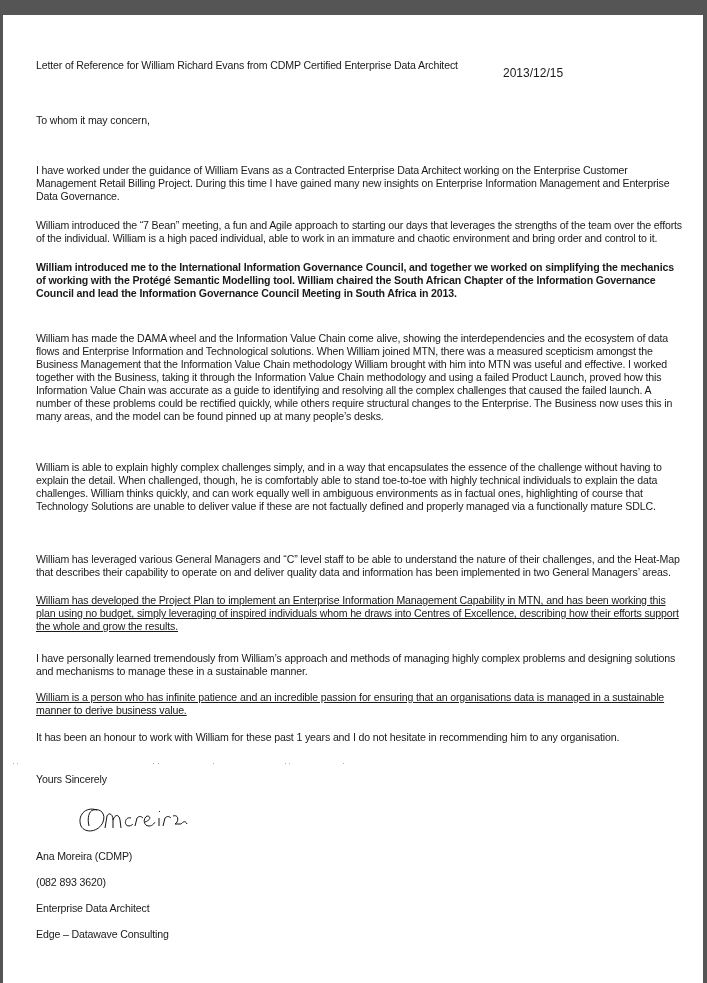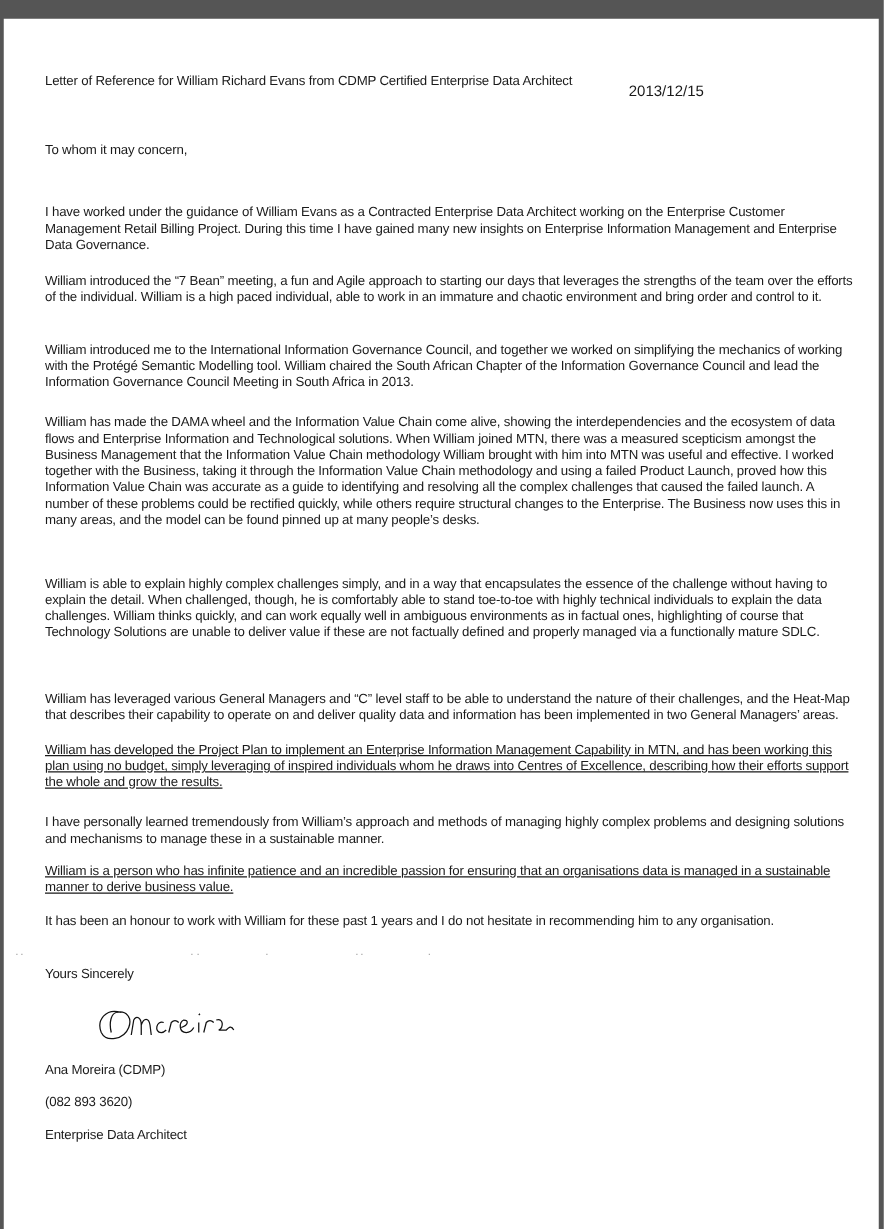--- a/index.html
+++ b/index.html
@@ -16,21 +16,21 @@
     font-size: 10.6px;
     line-height: 13px;
     margin-top: 12px;
   }
   .p { position: absolute; left: 33px; width: 650px; margin: 0; letter-spacing: -0.15px; }
   .title { top: 44px; }
   .date { position: absolute; left: 500px; top: 52px; font-size: 12px; }
   .salutation { top: 99px; }
   .body1 { top: 149px; }
   .body2 { top: 204px; }
-  .body3 { top: 259px; }
+  .body3 { top: 246px; font-weight: bold; }
   .body4 { top: 317px; }
   .body5 { top: 446px; }
   .body6 { top: 538px; }
   .body7 { top: 579px; text-decoration: underline; }
   .body8 { top: 637px; }
   .body9 { top: 676px; text-decoration: underline; }
   .body10 { top: 716px; }
   .closing { top: 758px; }
   .signature { position: absolute; left: 72px; top: 783px; width: 150px; height: 40px; }
   .name { top: 835px; }
@@ -79,13 +79,14 @@
     <path d="M60,28 L62,20 C64,18 66,18 68,20" fill="none" stroke="#111" stroke-width="1"></path>
     <path d="M70,24 C76,22 76,18 72,18 C68,20 68,28 74,28 C78,28 80,24 80,24" fill="none" stroke="#111" stroke-width="1"></path>
     <path d="M84,20 L84,28 M84,14 L85,13" fill="none" stroke="#111" stroke-width="1"></path>
     <path d="M88,28 L90,20 C92,18 94,18 96,20" fill="none" stroke="#111" stroke-width="1"></path>
     <path d="M98,18 C104,16 104,24 100,26 L106,26 C108,24 110,22 112,26" fill="none" stroke="#111" stroke-width="1"></path>
   </svg>
 
   <p class="p name">Ana Moreira (CDMP)</p>
   <p class="p phone">(082 893 3620)</p>
   <p class="p role">Enterprise Data Architect</p>
+  <p class="p company">Edge – Datawave Consulting</p>
 </div>
 
 </body></html>

